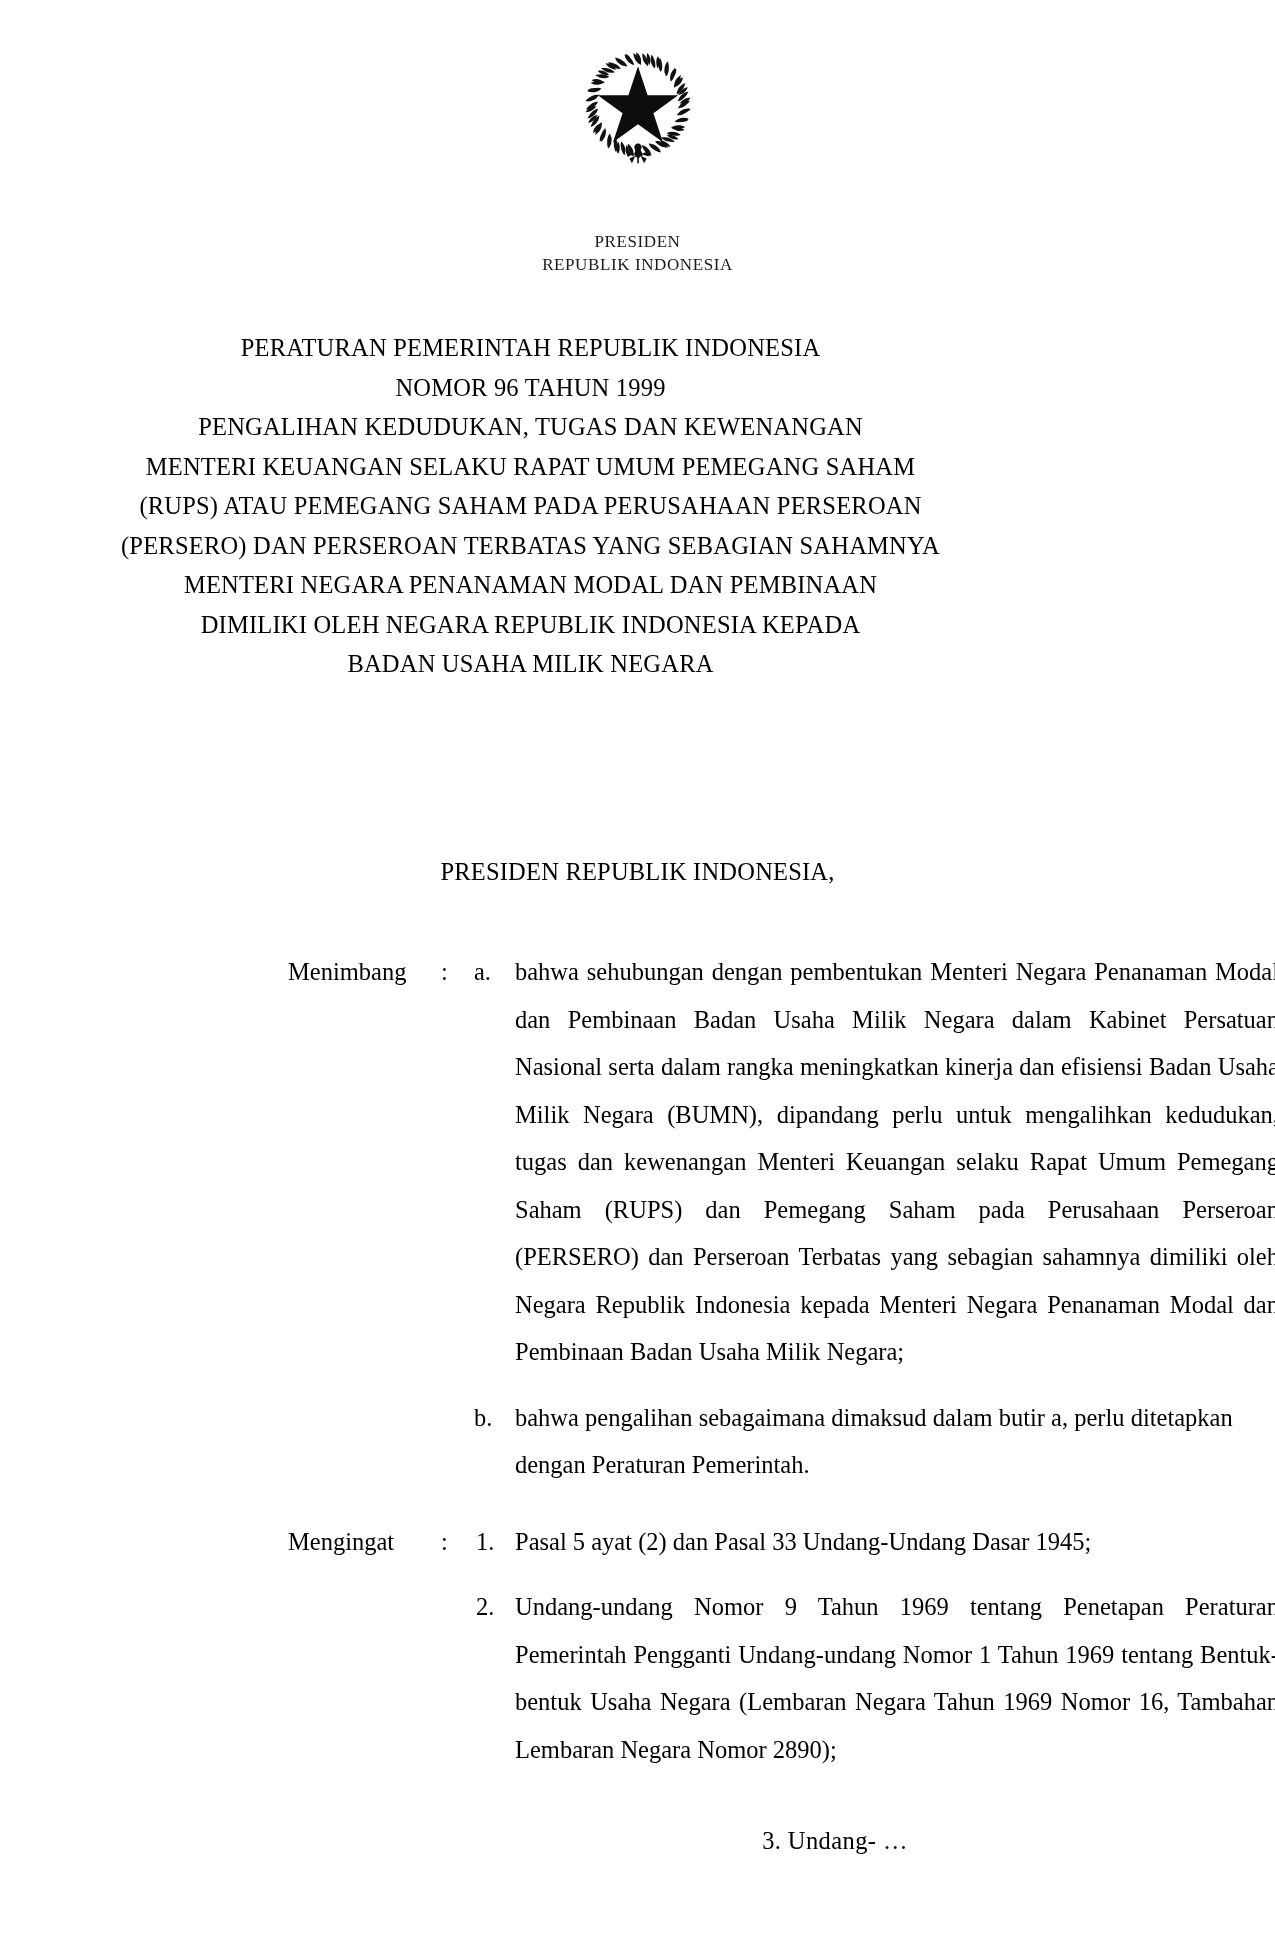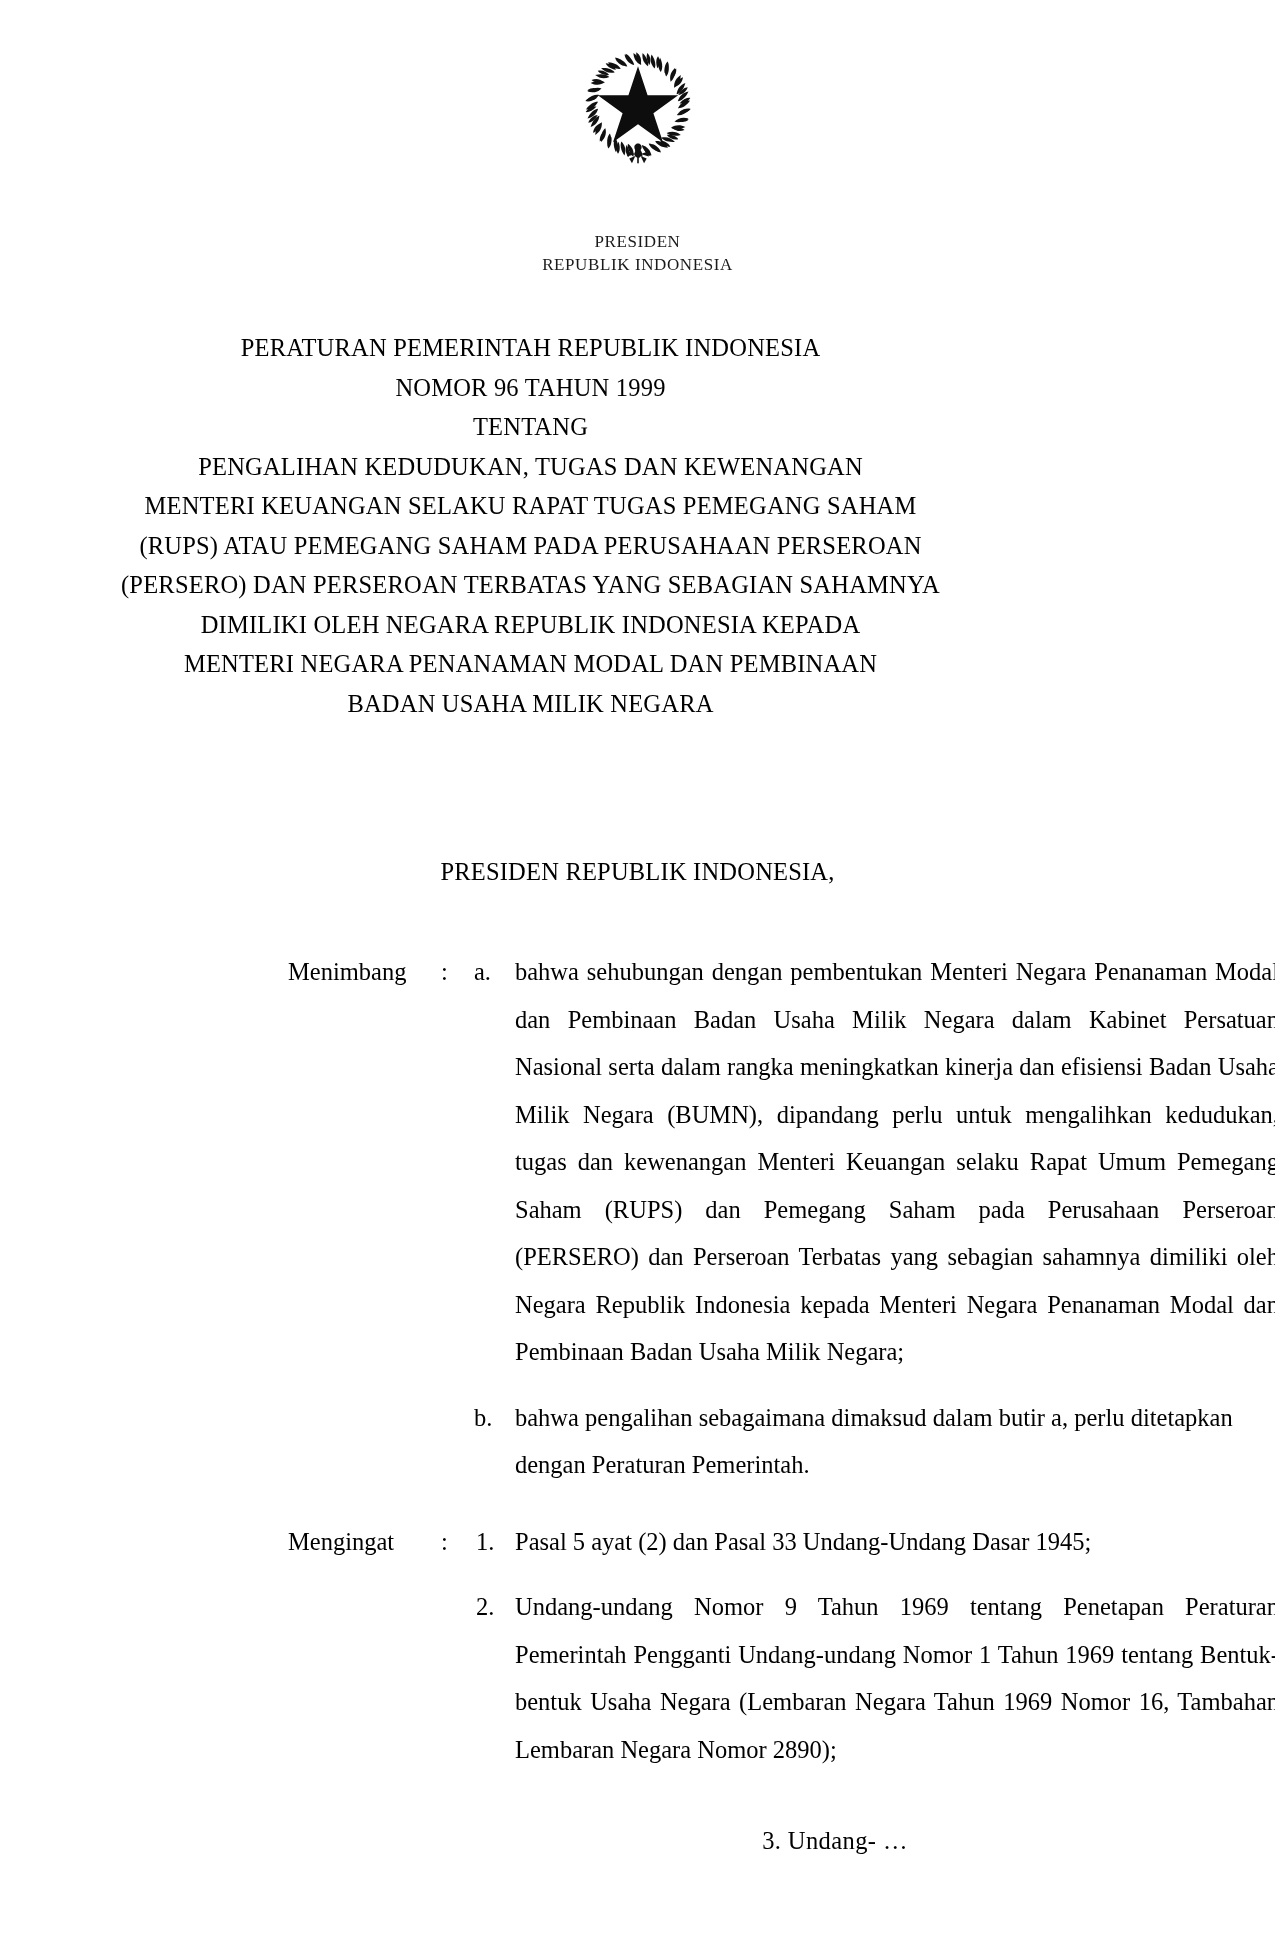--- a/index.html
+++ b/index.html
@@ -259,27 +259,26 @@
   </div>
 
   <div class="header-block">
     <div>PRESIDEN</div>
     <div>REPUBLIK INDONESIA</div>
   </div>
 
   <div class="title-block">
     <div class="tline">PERATURAN PEMERINTAH REPUBLIK INDONESIA</div>
     <div class="tline">NOMOR 96 TAHUN 1999</div>
-    <div class="tline">TENTANG</div>
     <div class="tline">PENGALIHAN KEDUDUKAN, TUGAS DAN KEWENANGAN</div>
-    <div class="tline">MENTERI KEUANGAN SELAKU RAPAT TUGAS PEMEGANG SAHAM</div>
+    <div class="tline">MENTERI KEUANGAN SELAKU RAPAT UMUM PEMEGANG SAHAM</div>
     <div class="tline">(RUPS) ATAU PEMEGANG SAHAM PADA PERUSAHAAN PERSEROAN</div>
     <div class="tline">(PERSERO) DAN PERSEROAN TERBATAS YANG SEBAGIAN SAHAMNYA</div>
+    <div class="tline">MENTERI NEGARA PENANAMAN MODAL DAN PEMBINAAN</div>
     <div class="tline">DIMILIKI OLEH NEGARA REPUBLIK INDONESIA KEPADA</div>
-    <div class="tline">MENTERI NEGARA PENANAMAN MODAL DAN PEMBINAAN</div>
     <div class="tline">BADAN USAHA MILIK NEGARA</div>
   </div>
 
   <div class="salutation">PRESIDEN REPUBLIK INDONESIA,</div>
 
   <div class="body-area">
 
     <div class="clause">
       <div class="clause-row">
         <span class="kw">Menimbang</span>

